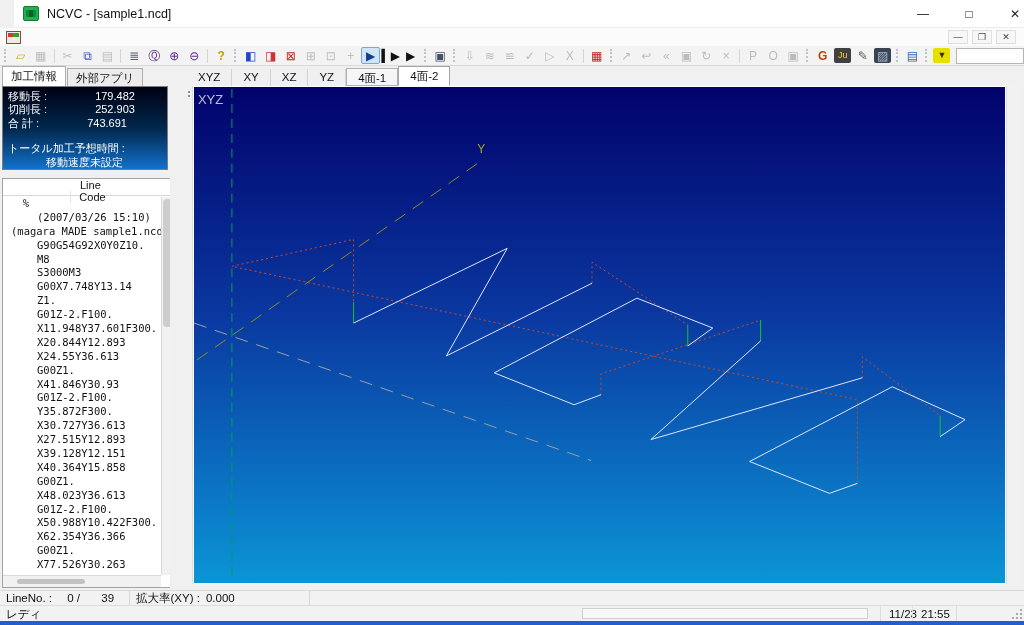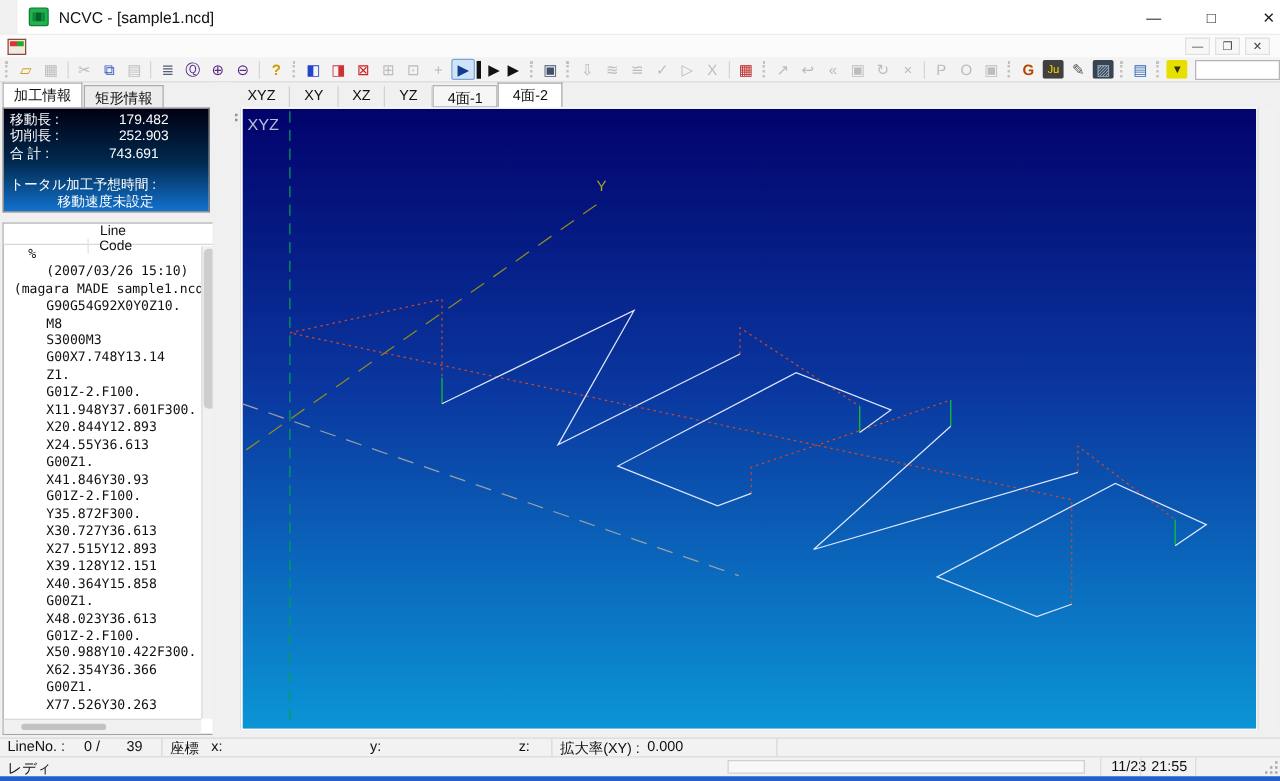--- a/index.html
+++ b/index.html
@@ -291,21 +291,21 @@
     </span>
     <span class="tb-grip"></span>
     <span class="tb-btn" style="background: rgb(230, 223, 0); border-radius: 2px; min-width: 17px; height: 15px; margin: 0px 1.5px;">
       <span class="g" style="color: rgb(51, 51, 0); font-size: 9px;">▼</span>
     </span>
     <div class="tb-combo"></div>
   </div>
 
 <div class="abs ltabs" id="left-tabs">
     <span class="ltab active">加工情報</span>
-    <span class="ltab">矩形情報</span>
+    <span class="ltab">外部アプリ</span>
   </div>
 
 <div class="abs infobox">
   <div class="info-row">
     <span class="info-label">移動長 :</span>
     <span class="info-val">179.482</span>
     <span class="info-unit">mm</span>
   </div>
   <div class="info-row">
     <span class="info-label">切削長 :</span>
@@ -398,26 +398,20 @@
     </svg>
 </div>
 <div class="abs vp-vscroll"></div>
 
 <div class="abs status1">
   <div class="st st-line">
     <span>LineNo. :</span>
     <span class="v1">0 /</span>
     <span class="v2">39</span>
   </div>
-  <div class="st st-coord">
-    <span>座標</span>
-    <span class="cx">x:</span>
-    <span class="cy">y:</span>
-    <span class="cz">z:</span>
-  </div>
   <div class="st st-zoom">
     <span>拡大率(XY) :</span>
     <span class="zv">0.000</span>
   </div>
   <div class="st st-rest"></div>
 </div>
 
 <div class="abs status2">
   <span class="ready">レディ</span>
   <div class="sbox"></div>

